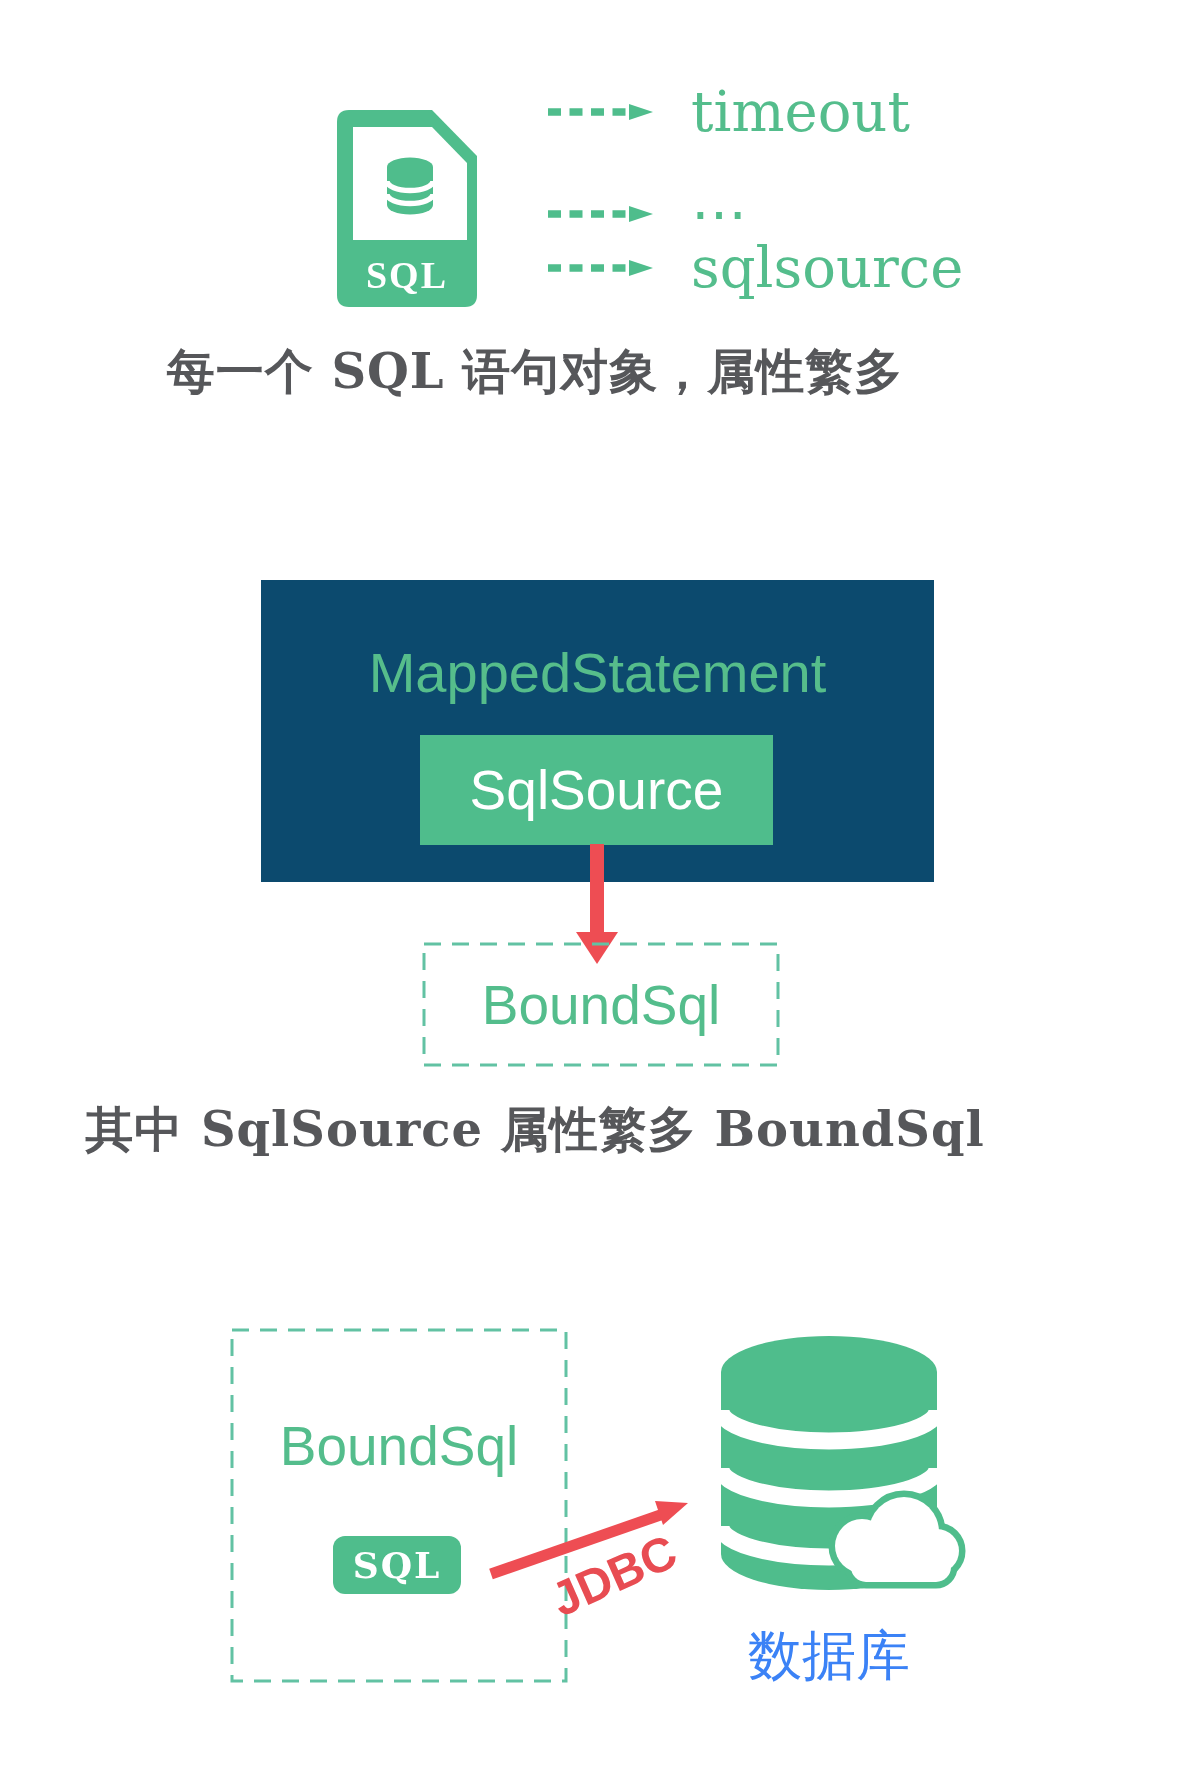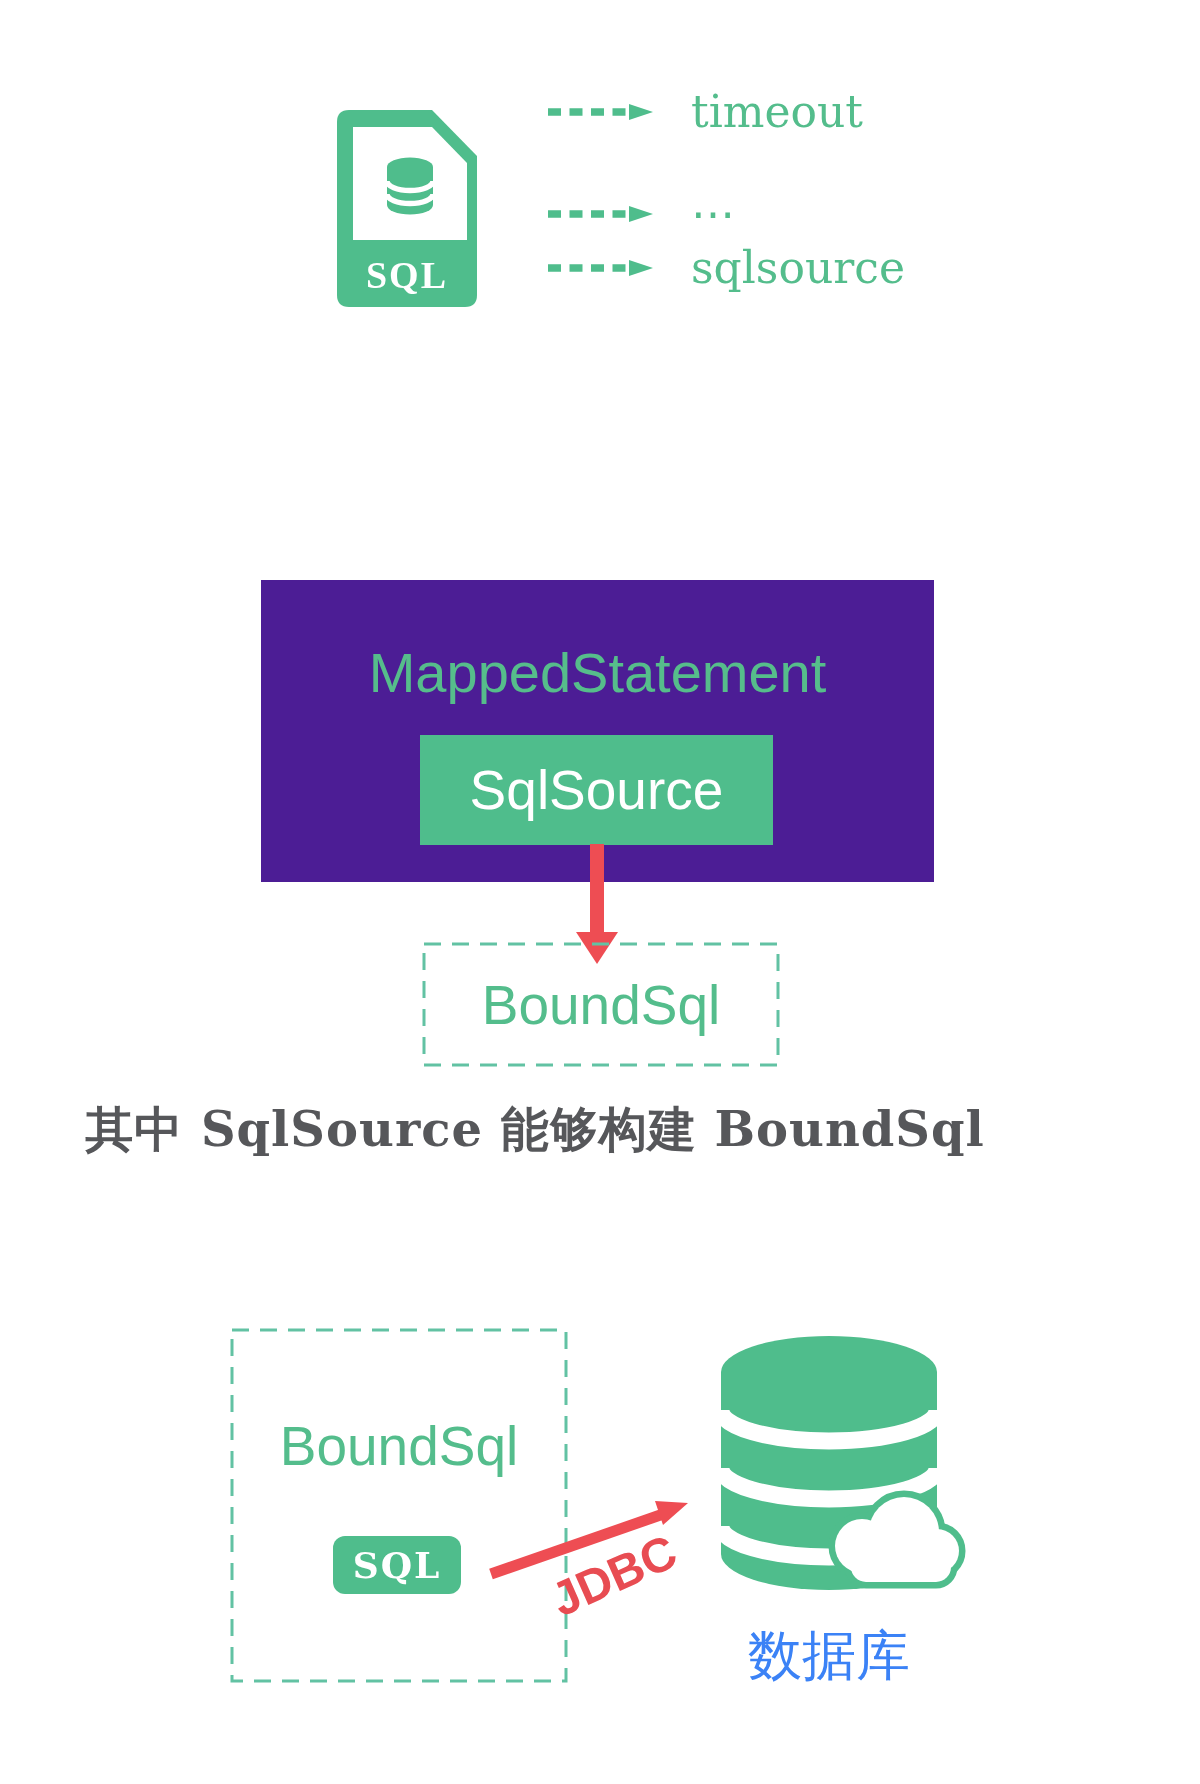--- a/index.html
+++ b/index.html
@@ -6,32 +6,32 @@
   #canvas{
     position:relative;width:1200px;height:1784px;background:#ffffff;
     font-family:"Liberation Sans",sans-serif;overflow:hidden;
   }
   
   .file-icon{position:absolute;left:337px;top:110px;}
   .attr-row{position:absolute;left:545px;height:50px;display:flex;align-items:center;}
   .attr-row .arrow{width:108px;height:18px;flex:none;}
   .attr-label{
     margin-left:38px;font-family:"DejaVu Serif","Liberation Serif",serif;
-    font-size:44px;color:#54bd8c;line-height:1;white-space:nowrap;
+    font-size:56px;color:#54bd8c;line-height:1;white-space:nowrap;
   }
   .row-1{top:87px}.row-2{top:138px}.row-3{top:189px}.row-4{top:243px}
   .caption{
     position:absolute;left:0;width:1070px;text-align:center;
     font-family:"DejaVu Serif","Liberation Serif",serif;font-weight:bold;
     font-size:48px;color:#56575a;letter-spacing:1px;white-space:nowrap;
   }
   .caption-1{top:340px}
   .caption-2{top:1098px}
   
-  .ms-box{position:absolute;left:261px;top:580px;width:673px;height:302px;background:#4c1d95;}
+  .ms-box{position:absolute;left:261px;top:580px;width:673px;height:302px;background:#0c4a6e;}
   .ms-title{
     position:absolute;left:0;top:60px;width:100%;text-align:center;
     font-size:56px;color:#56bd8b;
   }
   .sqlsource-box{
     position:absolute;left:420px;top:735px;width:353px;height:110px;background:#4fbd8c;
     display:flex;align-items:center;justify-content:center;font-size:55px;color:#ffffff;
   }
   .red-arrow-down{position:absolute;left:575px;top:844px;}
   .dashed-box{position:absolute;display:flex;align-items:center;justify-content:center;}
@@ -95,41 +95,42 @@
     <span class="attr-label">⋯</span>
   </div>
   <div class="attr-row row-4">
     <svg class="arrow" viewBox="0 0 108 18">
       <line x1="3" y1="9" x2="84" y2="9" stroke="#4fbd8c" stroke-width="7.5" stroke-dasharray="13 8.5"></line>
       <polygon points="84,1 108,9 84,17" fill="#4fbd8c"></polygon>
     </svg>
     <span class="attr-label">sqlsource</span>
   </div>
 
+  <div class="caption caption-1">每一个 SQL 语句对象，属性繁多</div>
 
   <div class="ms-box">
     <div class="ms-title">MappedStatement</div>
   </div>
   <div class="sqlsource-box">
     <span>SqlSource</span>
   </div>
 
   <svg class="red-arrow-down" width="44" height="122" viewBox="0 0 44 122">
     <rect x="15" y="0" width="14" height="92" fill="#ee4d53"></rect>
     <polygon points="1,88 43,88 22,120" fill="#ee4d53"></polygon>
   </svg>
 
   <div class="dashed-box boundsql-mid">
     <svg class="frame" width="358" height="125" viewBox="0 0 358 125">
       <rect x="2" y="2" width="354" height="121" fill="none" stroke="#62c2a3" stroke-width="3" stroke-dasharray="17 11"></rect>
     </svg>
     <span>BoundSql</span>
   </div>
 
-  <div class="caption caption-2">其中 SqlSource 能够构建 BoundSql</div>
+  <div class="caption caption-2">其中 SqlSource 属性繁多 BoundSql</div>
 
   <div class="bottom-box">
     <svg width="338" height="355" viewBox="0 0 338 355" style="position:absolute;left:0;top:0">
       <rect x="2" y="2" width="334" height="351" fill="none" stroke="#62c2a3" stroke-width="3" stroke-dasharray="17 11"></rect>
     </svg>
     <div class="bottom-boundsql">BoundSql</div>
     <div class="sql-badge">
       <span>SQL</span>
     </div>
   </div>

